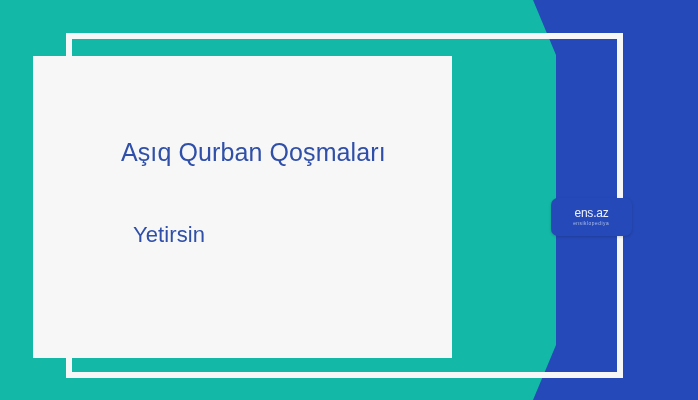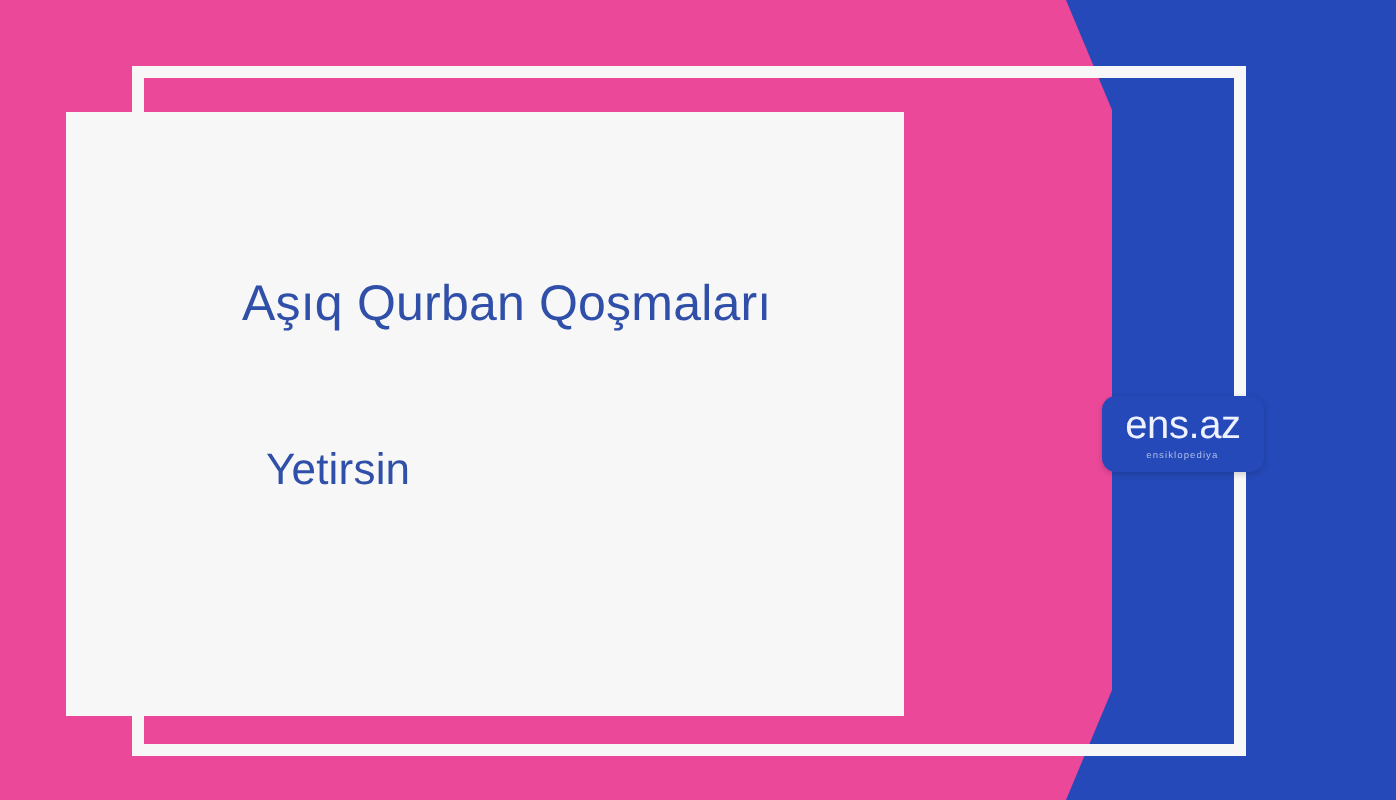--- a/index.html
+++ b/index.html
@@ -7,21 +7,21 @@
     margin: 0;
     padding: 0;
     background: #ffffff;
   }
 
   #stage {
     position: relative;
     width: 698px;
     height: 400px;
     overflow: hidden;
-    background: #ec4899;
+    background: #14b8a6;
     font-family: "Liberation Sans", "DejaVu Sans", sans-serif;
   }
 
   
   .accent-panel {
     position: absolute;
     top: 0;
     left: 0;
     width: 698px;
     height: 400px;
@@ -89,21 +89,21 @@
     border-radius: 7px;
     display: flex;
     flex-direction: column;
     align-items: center;
     justify-content: center;
     box-shadow: 0 1px 3px rgba(0,0,0,0.18);
   }
 
   .logo-wordmark {
     color: #eef2ff;
-    font-size: 20px;
+    font-size: 12px;
     line-height: 1;
     font-weight: 400;
     letter-spacing: -0.2px;
   }
 
   .logo-tagline {
     color: #aebfe8;
     font-size: 4.6px;
     line-height: 1;
     letter-spacing: 0.5px;

